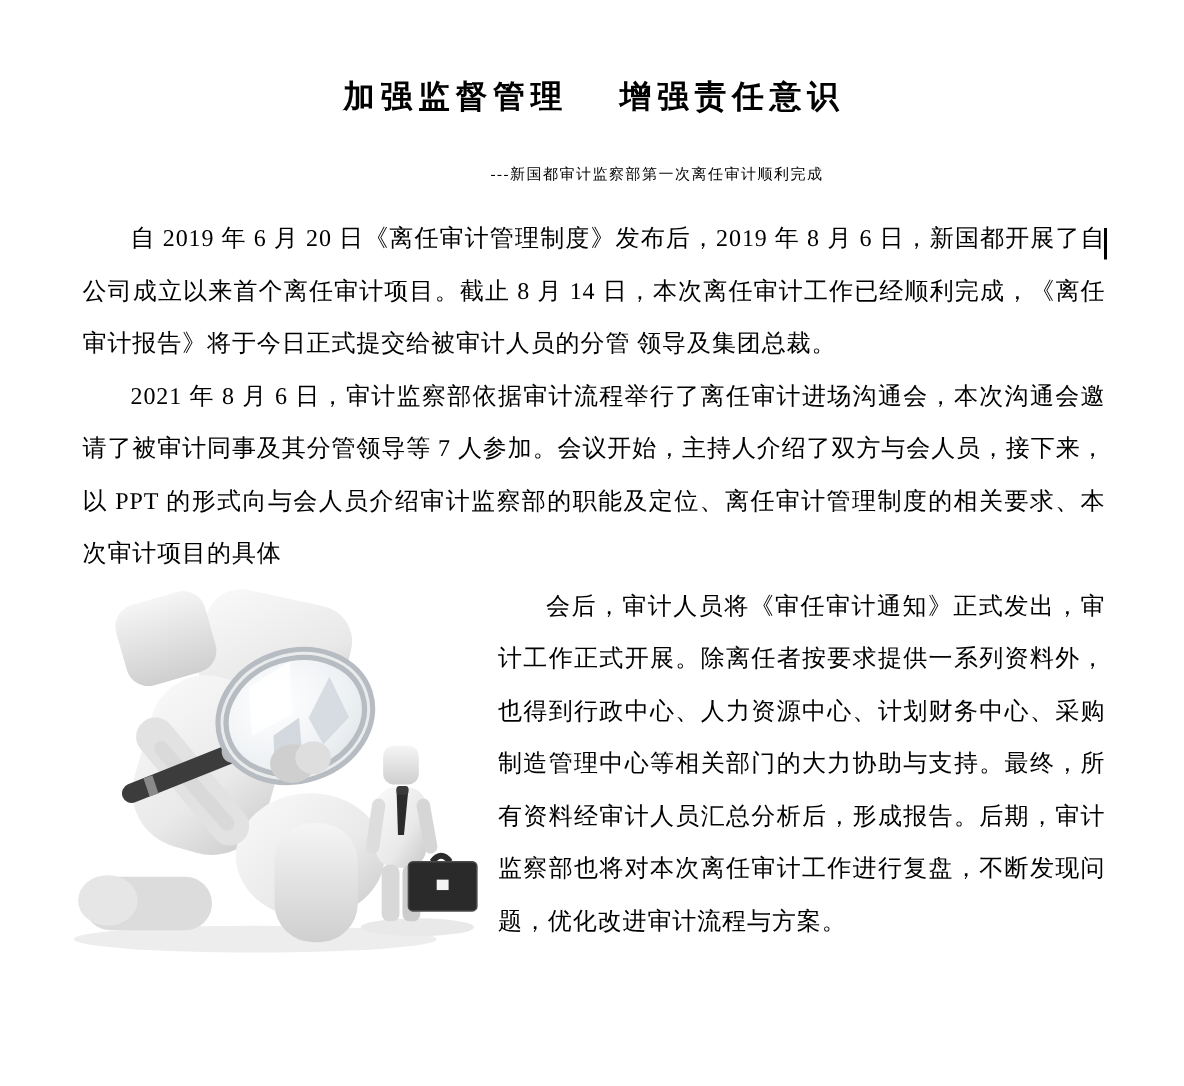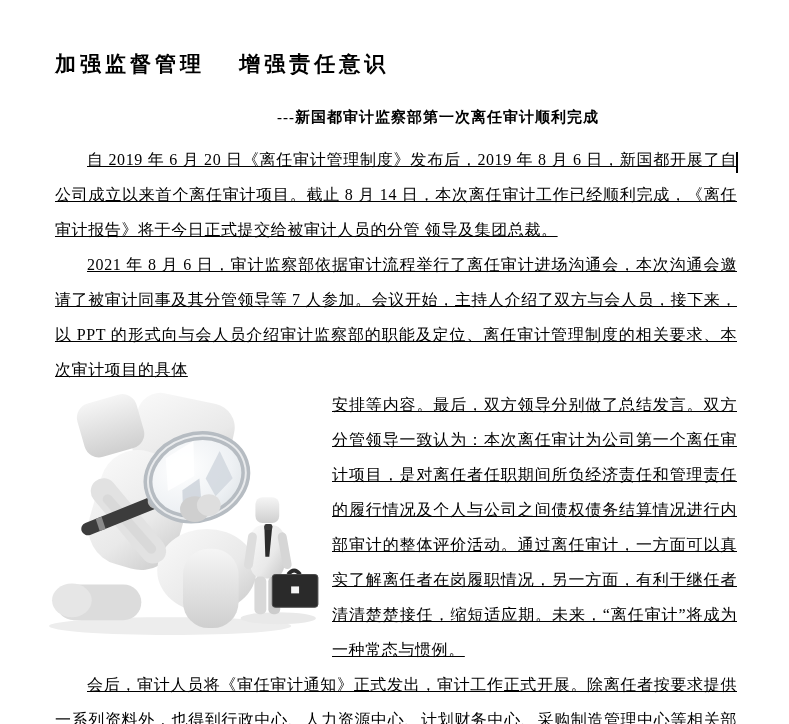--- a/index.html
+++ b/index.html
@@ -8,39 +8,38 @@
     position:relative;
     width:789px; height:724px;
     background:#ffffff;
     overflow:hidden;
     color:#000000;
     font-family:"Liberation Serif","DejaVu Serif",serif;
   }
   .content { padding:50px 52px 0 55px; }
   .title {
     font-size:21px; font-weight:700;
-    text-align:left; letter-spacing:4px;
+    text-align:center; letter-spacing:4px;
     line-height:28px;
   }
   .subtitle {
     margin-top:28px;
-    font-size:15px; line-height:22px;
+    font-size:10px; line-height:22px;
     text-align:center;
     padding-left:84px;
     letter-spacing:1px;
-    font-weight:bold;
   }
   .body-text {
     margin-top:14px;
     font-size:16px;
     line-height:35px;
     text-align:justify;
     letter-spacing:0.6px;
   }
-  .para { margin:0;text-decoration:underline; }
+  .para { margin:0; }
   .indent { text-indent:2em; }
   .figure {
     float:left;
     width:275px; height:250px;
     margin:3px 12px 4px -10px;
   }
   .figure svg { display:block; width:100%; height:100%; }
   .caret {
     position:absolute;
     left:736px; top:152px;
@@ -140,21 +139,20 @@
             <g>
               <path d="M244 186 q6 -8 12 0" fill="none" stroke="#2a2a2a" stroke-width="4"></path>
               <rect x="228" y="186" width="46" height="33" rx="3" fill="#2a2a2a"></rect>
               <rect x="228" y="186" width="46" height="33" rx="3" fill="none" stroke="#4a4a4a" stroke-width="1"></rect>
               <rect x="247" y="198" width="8" height="7" fill="#f5f5f5"></rect>
             </g>
           </g>
         </svg>
       </div>
 
-      <p class="para">安排等内容。最后，双方领导分别做了总结发言。双方分管领导一致认为：本次离任审计为公司第一个离任审计项目，是对离任者任职期间所负经济责任和管理责任的履行情况及个人与公司之间债权债务结算情况进行内部审计的整体评价活动。通过离任审计，一方面可以真实了解离任者在岗履职情况，另一方面，有利于继任者清清楚楚接任，缩短适应期。未来，“离任审计”将成为一种常态与惯例。</p>
 
       <p class="para indent">会后，审计人员将《审任审计通知》正式发出，审计工作正式开展。除离任者按要求提供一系列资料外，也得到行政中心、人力资源中心、计划财务中心、采购制造管理中心等相关部门的大力协助与支持。最终，所有资料经审计人员汇总分析后，形成报告。后期，审计监察部也将对本次离任审计工作进行复盘，不断发现问题，优化改进审计流程与方案。</p>
 
     </div>
   </div>
 
   <div class="caret"></div>
 </div>
 
 </body></html>

